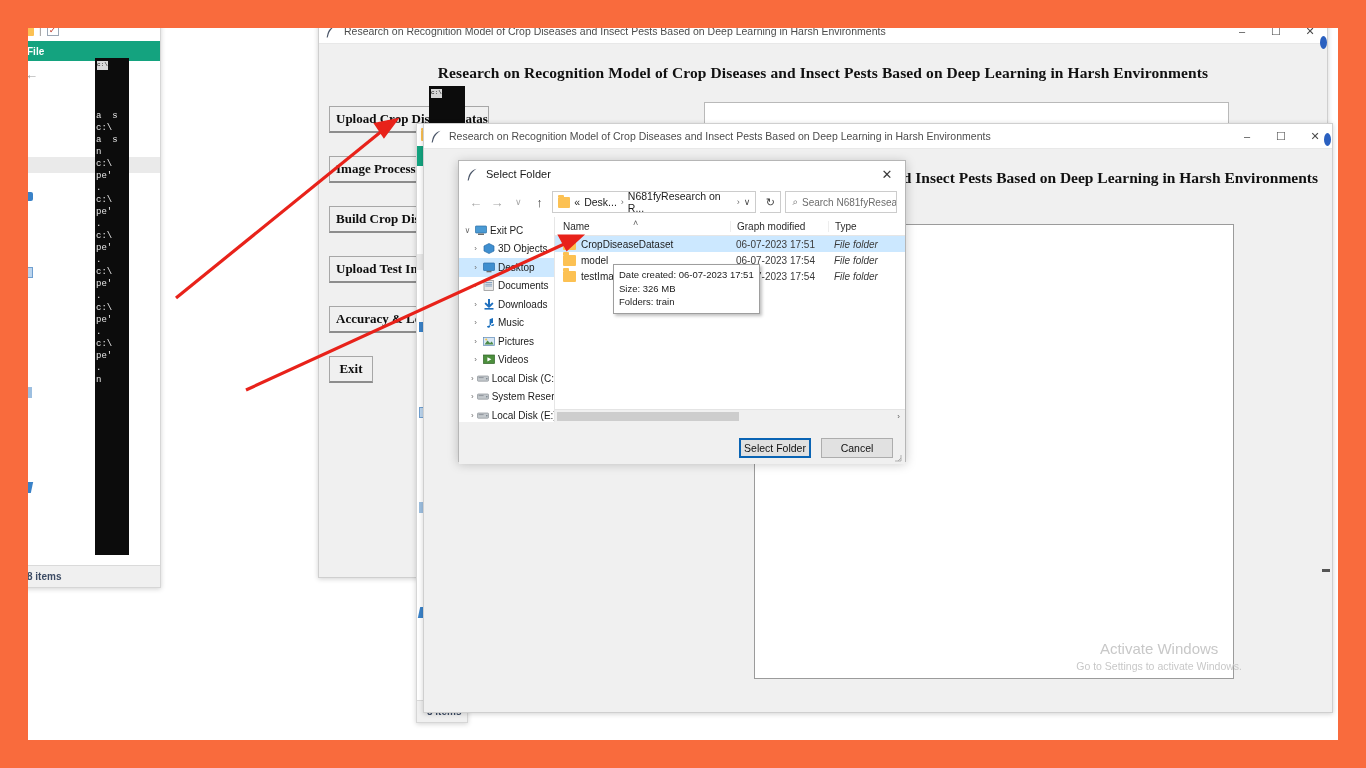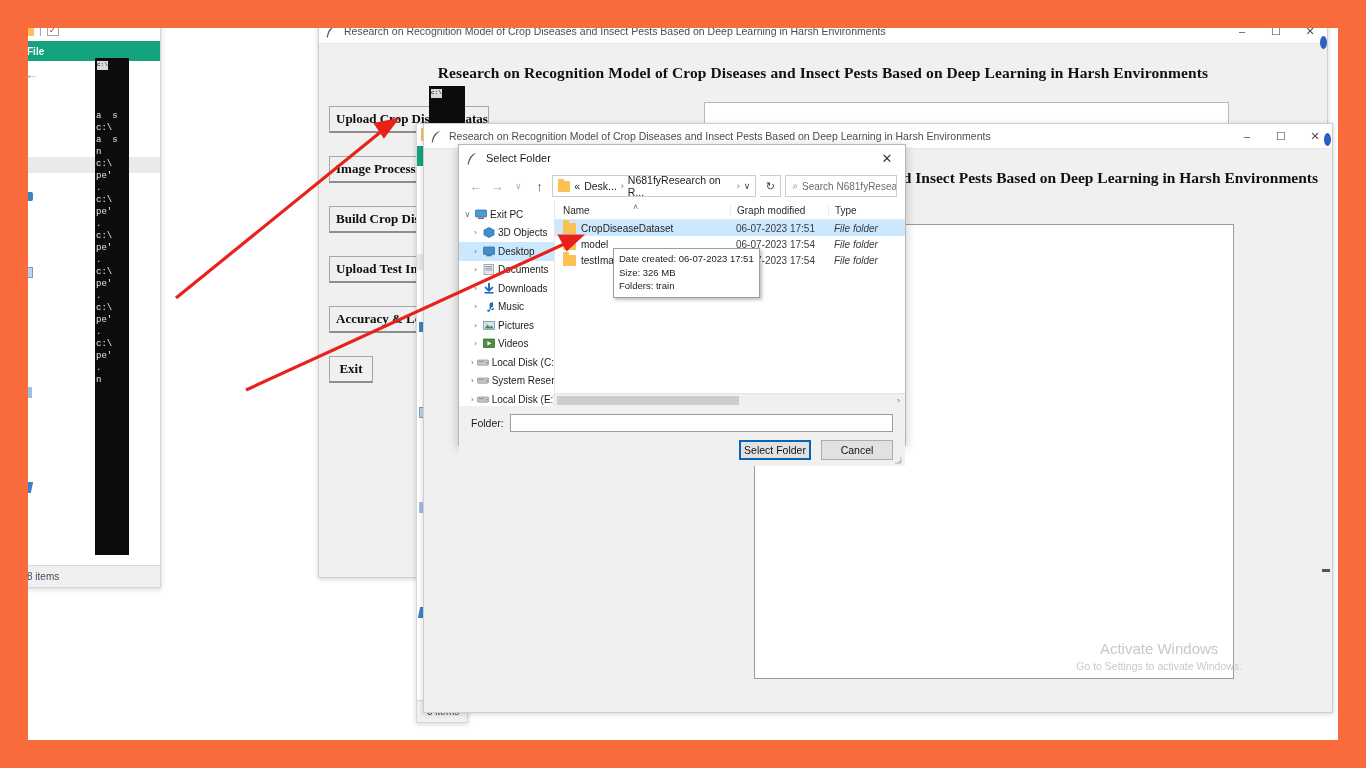--- a/index.html
+++ b/index.html
@@ -101,21 +101,21 @@
     background: #ffffff;
     border: 1px solid #9b9b9b;
   }
 
   
   .exp-topbar { height: 22px; background: #ffffff; display:flex; align-items:center; padding-left:4px; gap:5px; }
   .exp-ribbon { height: 20px; background: #14a37f; display:flex; align-items:center; padding-left:10px;
                 color:#fff; font-size:10px; font-weight:bold; }
   .exp-nav { height: 26px; background:#fff; display:flex; align-items:center; padding-left:8px; color:#9a9a9a; font-size:13px;}
   .exp-status { position:absolute; left:0; right:0; bottom:0; height:22px; background:#f0f0f0;
-                border-top:1px solid #dadada; font-size:10px; color:#3c4b64; display:flex; align-items:center; padding-left:10px;}
+                border-top:1px solid #dadada; font-size:10px; color:#3c4b64; display:flex; align-items:center; padding-left:10px;font-weight:bold;}
   .folder-ico { width:13px; height:11px; background:#fcc153; border-radius:1px; position:relative; }
   .folder-ico::before { content:''; position:absolute; left:0; top:-2px; width:6px; height:2px; background:#fcc153; border-radius:1px 1px 0 0;}
   .mini-chk { width:12px; height:12px; border:1px solid #9aa7b5; background:#fff; font-size:9px; color:#c0392b; text-align:center; line-height:10px;}
 
   
   .console {
     position: absolute;
     background: #0c0c0c;
     color: #e8e8e8;
     font-family: "Liberation Mono", monospace;
@@ -389,21 +389,21 @@
           <div class="wm1">Activate Windows</div>
           <div class="wm2">Go to Settings to activate Windows.</div>
         </div>
       </div>
     </div>
 
     <div class="scroll-dot" style="left:1292px; top:8px;"></div>
     <div class="scroll-dot" style="left:1296px; top:105px;"></div>
     <div style="position:absolute;left:1294px;top:541px;width:8px;height:3px;background:#555;"></div>
 
-    <div class="dlg" style="left:430px; top:116px; width:448px; height:302px;">
+    <div class="dlg" style="left:430px; top:132px; width:448px; height:302px;">
       <div class="dlg-title">
         <span class="feather">
           <svg width="11" height="13" viewBox="0 0 11 13">
             <path d="M9.5 0.7 C6 1.6 2.6 4.6 1.6 8.2 L0.6 12.4 L1.7 12.6 L2.6 9.2 C3.6 5.8 6.4 2.6 9.5 0.7 Z" fill="#4a5568"></path>
           </svg>
         </span>
         <span class="dt">Select Folder</span>
         <span class="dlg-close">✕</span>
       </div>
 
@@ -567,24 +567,20 @@
           </div>
 
           <div class="hscroll">
             <div class="thumb" style="width:182px;"></div>
             <span class="arr">›</span>
           </div>
         </div>
       </div>
 
       <div class="dlg-footer">
-        <div class="f-row">
-          <span class="lab">Folder:</span>
-          <span class="f-input"></span>
-        </div>
         <div class="f-btns">
           <span class="dbtn primary">Select Folder</span>
           <span class="dbtn">Cancel</span>
         </div>
         <svg class="grip" viewBox="0 0 8 8">
           <path d="M7 1 L7 7 L1 7" stroke="#a8a8a8" stroke-width="0.9" fill="none"></path>
           <path d="M7 4 L4 7" stroke="#a8a8a8" stroke-width="0.9" fill="none"></path>
         </svg>
       </div>
     </div>

